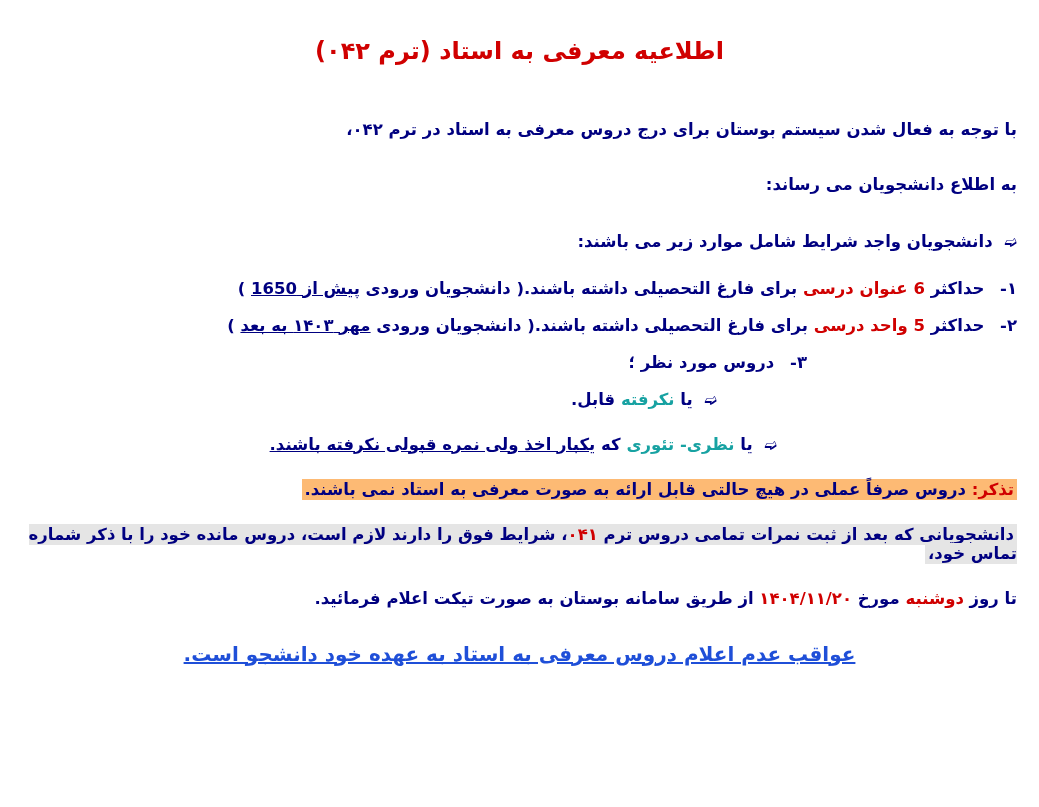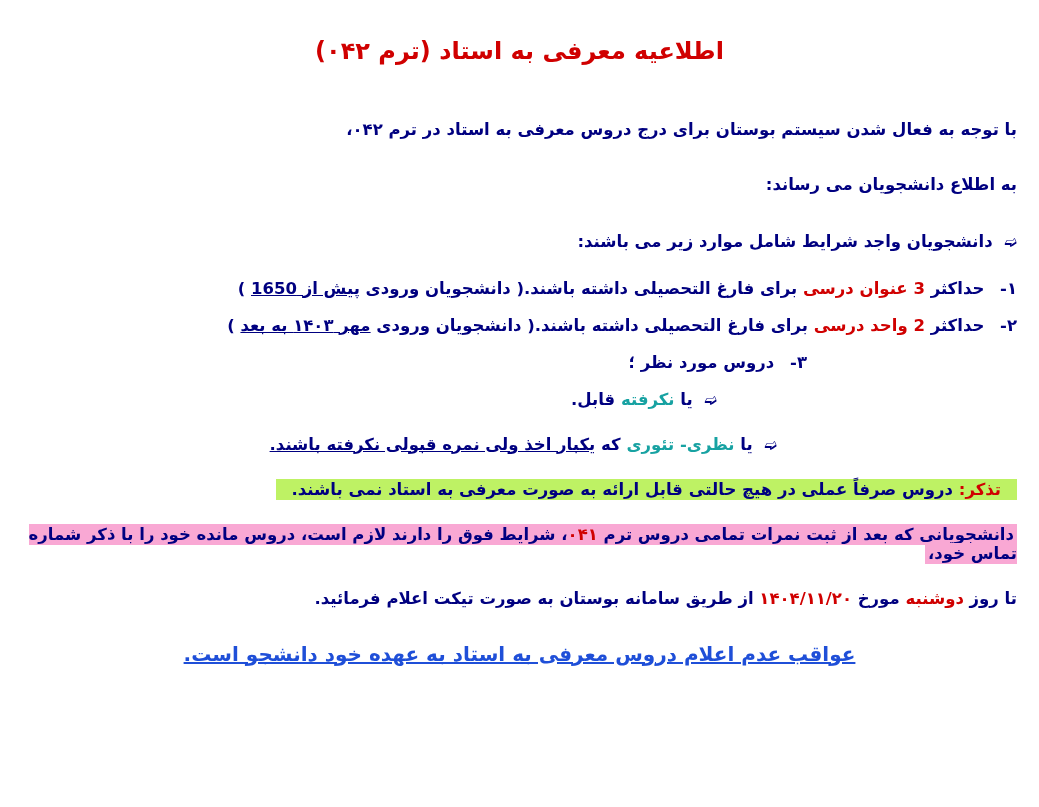--- a/index.html
+++ b/index.html
@@ -75,25 +75,25 @@
 
   .sub-bullet {
     font-size: 16.5px;
     font-weight: bold;
     color: #000080;
     text-align: right;
     margin: 0 0 26px 0;
   }
 
   .hl-yellow {
-    background: #bef264;
-    padding: 1px 16px;
+    background: #fdba74;
+    padding: 1px 3px;
   }
   .hl-green {
-    background: #f9a8d4;
+    background: #e5e5e5;
     padding: 1px 3px;
   }
   .note-red { color: #d00000; }
 
   .footer-line {
     font-size: 16.5px;
     font-weight: bold;
     text-align: right;
     margin: 0 0 26px 0;
     color: #000080;
@@ -125,30 +125,30 @@
     <div class="para intro2 rc">به اطلاع دانشجویان می رساند:</div>
 
     <div class="bullet-line rc">
       <span class="arrow">➫</span>
       <span>دانشجویان واجد شرایط شامل موارد زیر می باشند:</span>
     </div>
 
     <div class="numbered rc">
       <span class="num">۱-</span>
       <span>حداکثر</span>
-      <span class="red">3 عنوان درسی</span>
+      <span class="red">6 عنوان درسی</span>
       <span>برای فارغ التحصیلی داشته باشند.( دانشجویان ورودی </span>
       <span class="under">پیش از 1650</span>
       <span>)</span>
     </div>
 
     <div class="numbered rc">
       <span class="num">۲-</span>
       <span>حداکثر</span>
-      <span class="red">2 واحد درسی</span>
+      <span class="red">5 واحد درسی</span>
       <span>برای فارغ التحصیلی داشته باشند.( دانشجویان ورودی </span>
       <span class="under">مهر ۱۴۰۳ به بعد</span>
       <span>)</span>
     </div>
 
     <div class="numbered r4">
       <span class="num">۳-</span>
       <span>دروس مورد نظر ؛</span>
     </div>
 

